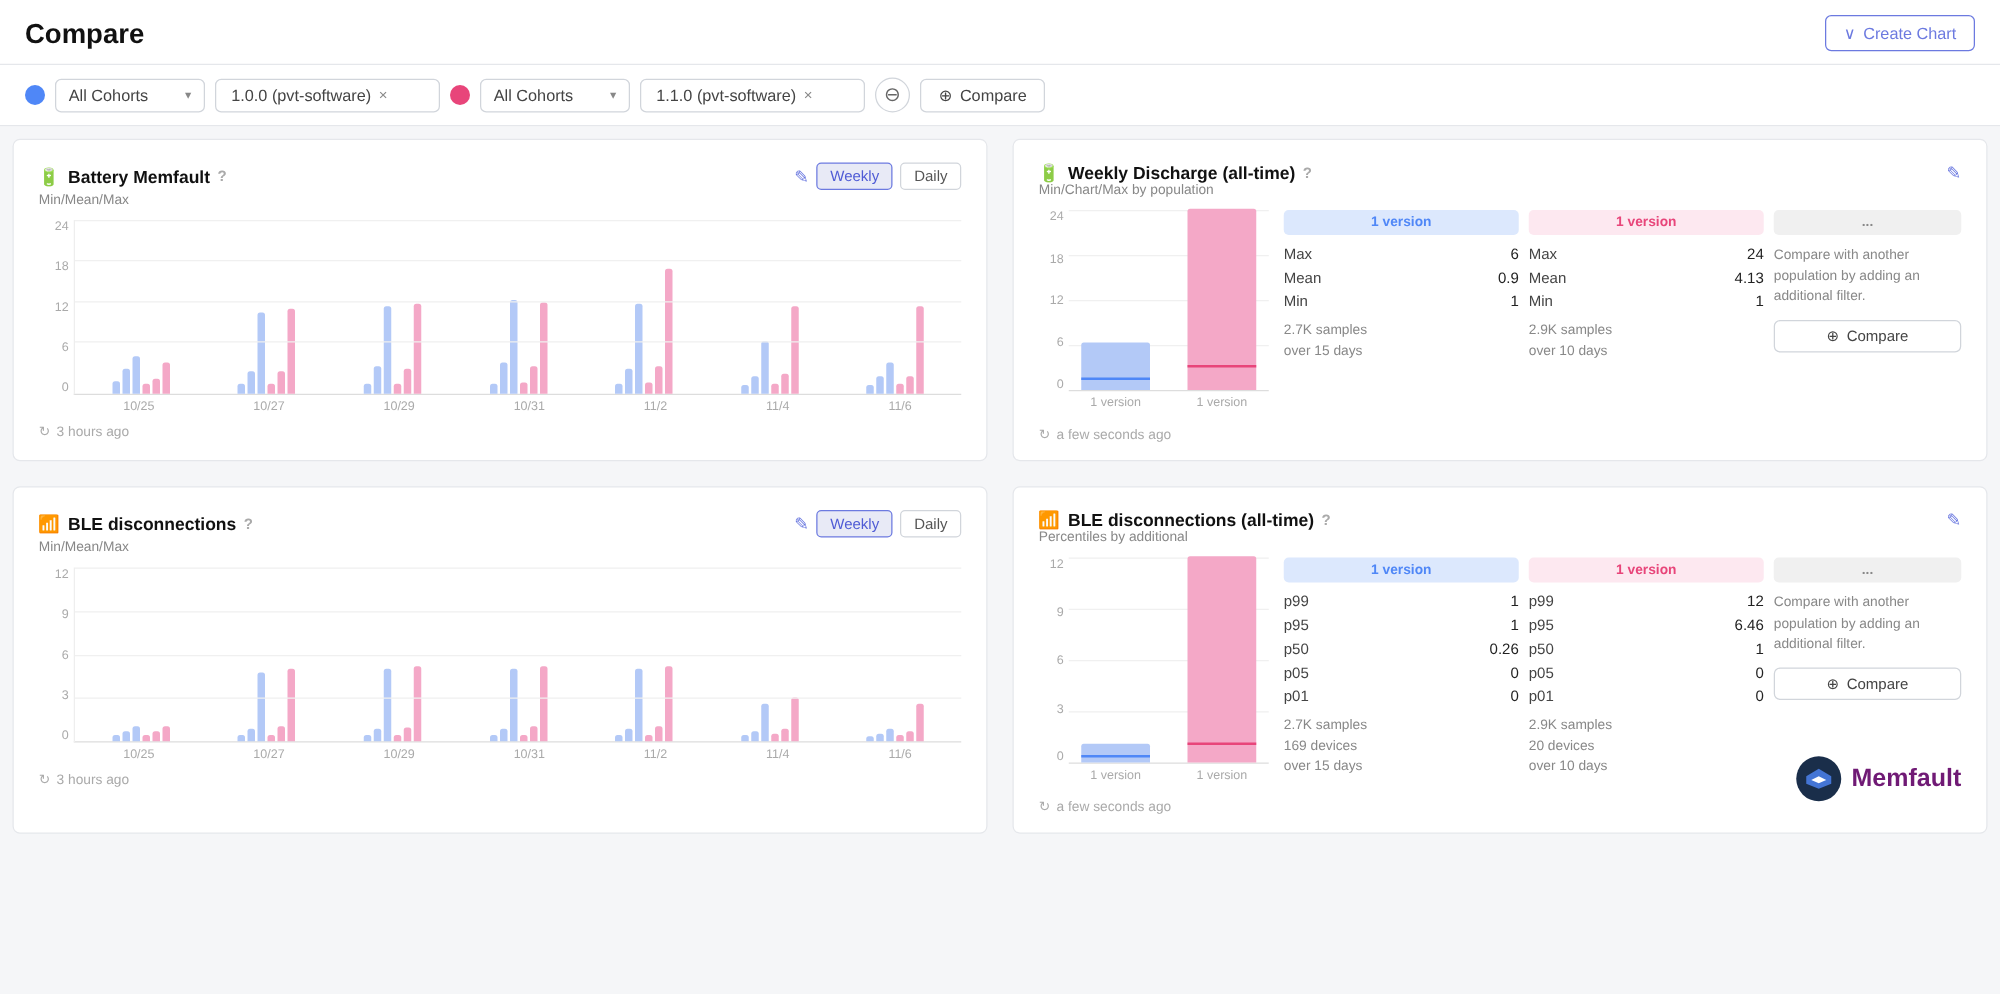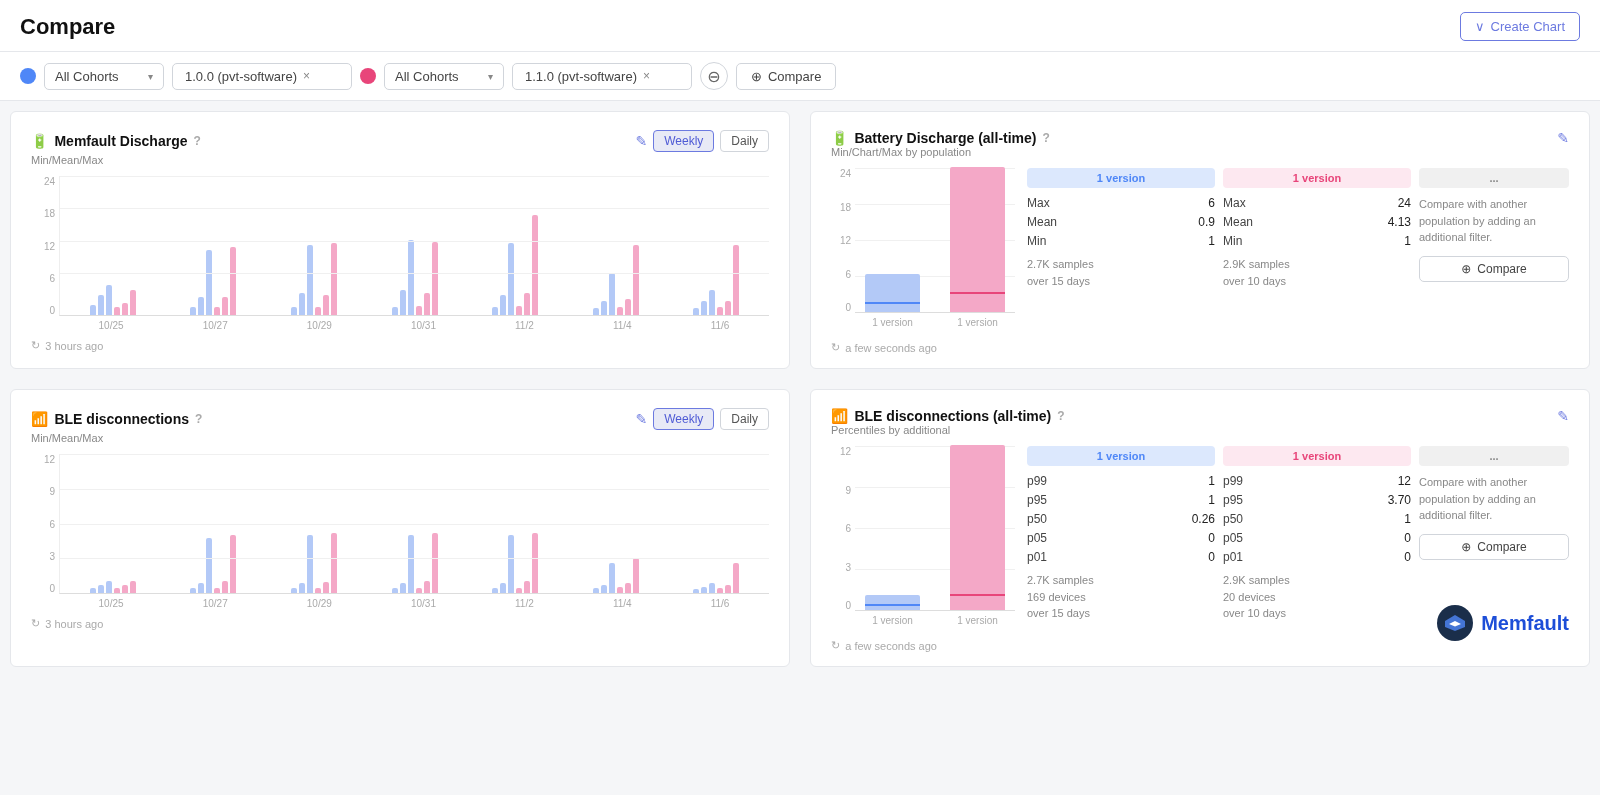--- a/index.html
+++ b/index.html
@@ -92,21 +92,21 @@
     <span>Compare</span>
   </div>
 </div>
 
 <div class="charts-grid">
 
   <div class="chart-card">
     <div class="chart-title-row">
       <div class="chart-title">
         <span>🔋</span>
-        <span>Memfault Discharge</span>
+        <span>Battery Memfault</span>
         <span class="chart-help">?</span>
       </div>
       <div class="chart-controls">
         <span class="chart-edit">✎</span>
         <button class="toggle-btn active">Weekly</button>
         <button class="toggle-btn">Daily</button>
       </div>
     </div>
     <div class="chart-subtitle">Min/Mean/Max</div>
 
@@ -202,21 +202,21 @@
       <span>↻</span>
       <span>3 hours ago</span>
     </div>
   </div>
 
   <div class="chart-card">
     <div style="display:flex; justify-content:space-between; align-items:flex-start;">
       <div>
         <div class="chart-title">
           <span>🔋</span>
-          <span>Battery Discharge (all-time)</span>
+          <span>Weekly Discharge (all-time)</span>
           <span class="chart-help">?</span>
         </div>
         <div class="chart-subtitle">Min/Chart/Max by population</div>
       </div>
       <span class="chart-edit">✎</span>
     </div>
 
     <div style="display:flex; gap:12px;">
 
       <div style="display:flex; gap:4px;">
@@ -494,21 +494,21 @@
         </div>
 
         <div style="flex:1; min-width:90px;">
           <div class="stats-header stats-header-pink">1 version</div>
           <div class="stats-row">
             <span>p99</span>
             <span class="val">12</span>
           </div>
           <div class="stats-row">
             <span>p95</span>
-            <span class="val">3.70</span>
+            <span class="val">6.46</span>
           </div>
           <div class="stats-row">
             <span>p50</span>
             <span class="val">1</span>
           </div>
           <div class="stats-row">
             <span>p05</span>
             <span class="val">0</span>
           </div>
           <div class="stats-row">
@@ -530,21 +530,21 @@
             <span>Compare</span>
           </button>
 
           <div class="memfault-logo" style="position:absolute; bottom:-10px; right:0; display:flex; align-items:center; gap:8px;">
             <div style="width:36px; height:36px; background:#1a2e4a; border-radius:50%; display:flex; align-items:center; justify-content:center; overflow:hidden;">
               <svg width="24" height="20" viewBox="0 0 24 20" fill="none">
                 <path d="M12 2L2 8v6l10 4 10-4V8L12 2z" fill="#4f87f7" opacity="0.8"></path>
                 <path d="M12 8L6 11l6 2.5L18 11 12 8z" fill="white"></path>
               </svg>
             </div>
-            <span style="font-size:20px; font-weight:700; color:#1d4ed8;">Memfault</span>
+            <span style="font-size:20px; font-weight:700; color:#701a75;">Memfault</span>
           </div>
         </div>
       </div>
     </div>
 
     <div class="chart-timestamp">
       <span>↻</span>
       <span>a few seconds ago</span>
     </div>
   </div>

